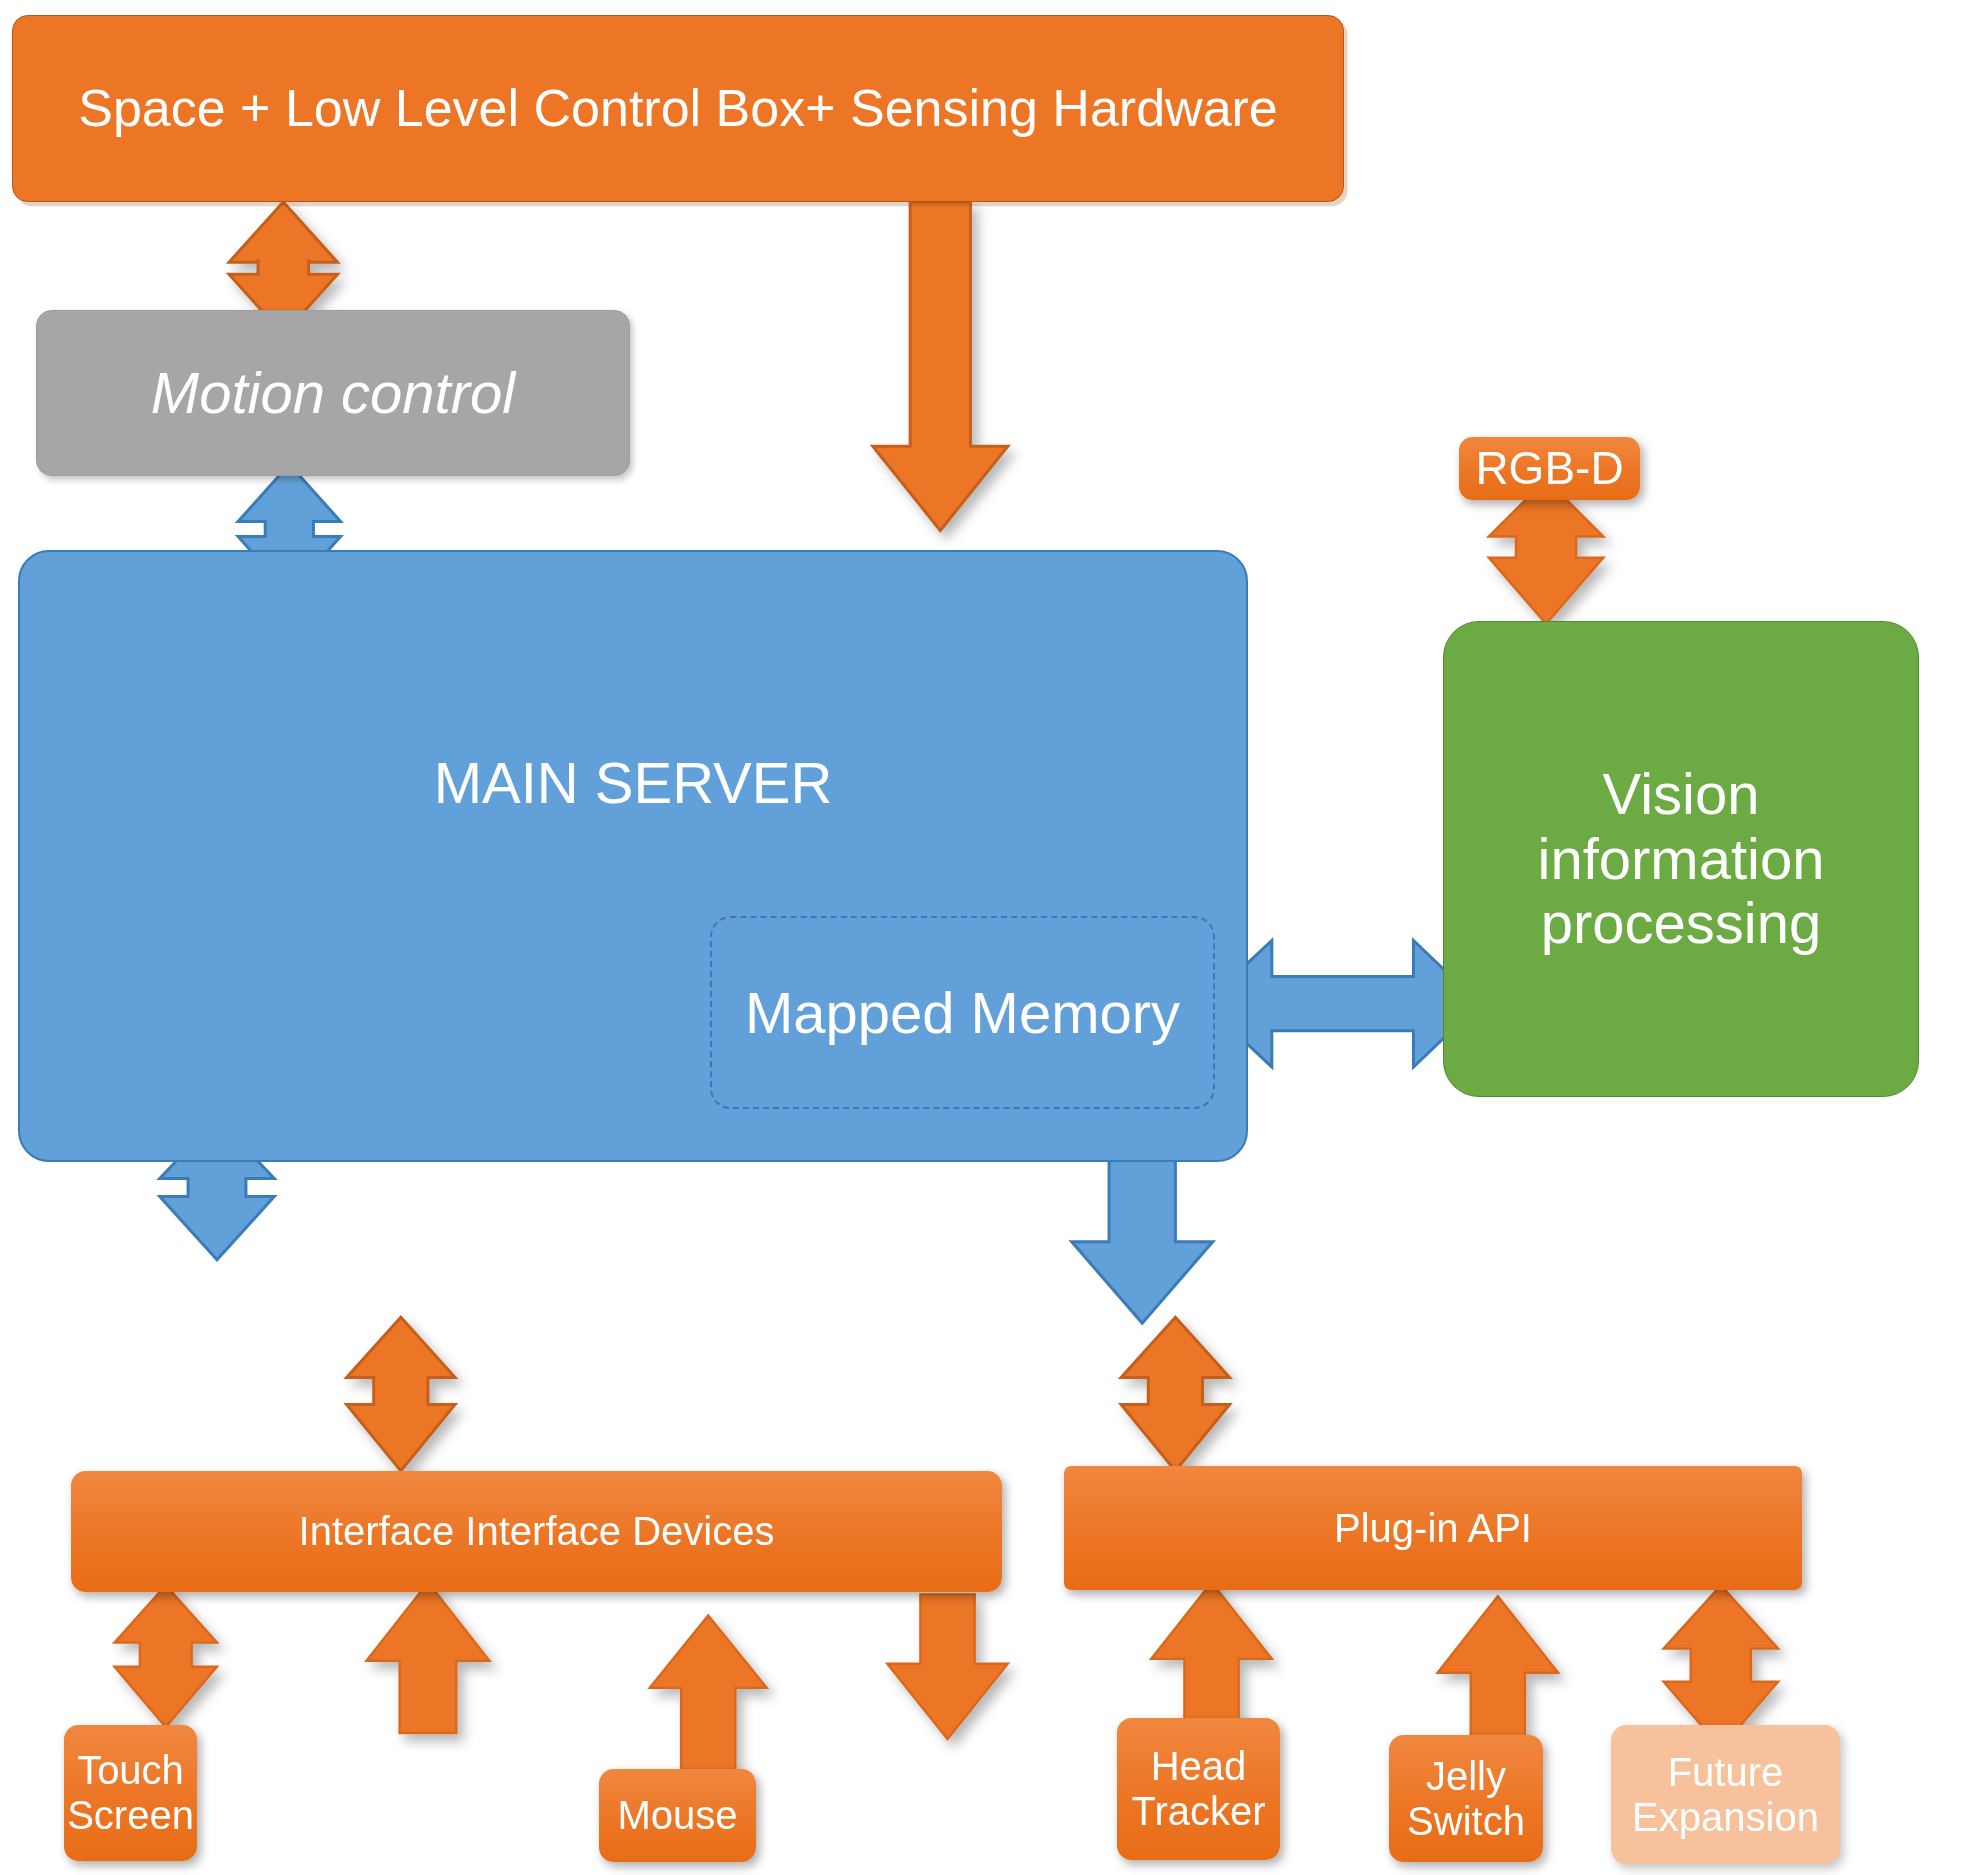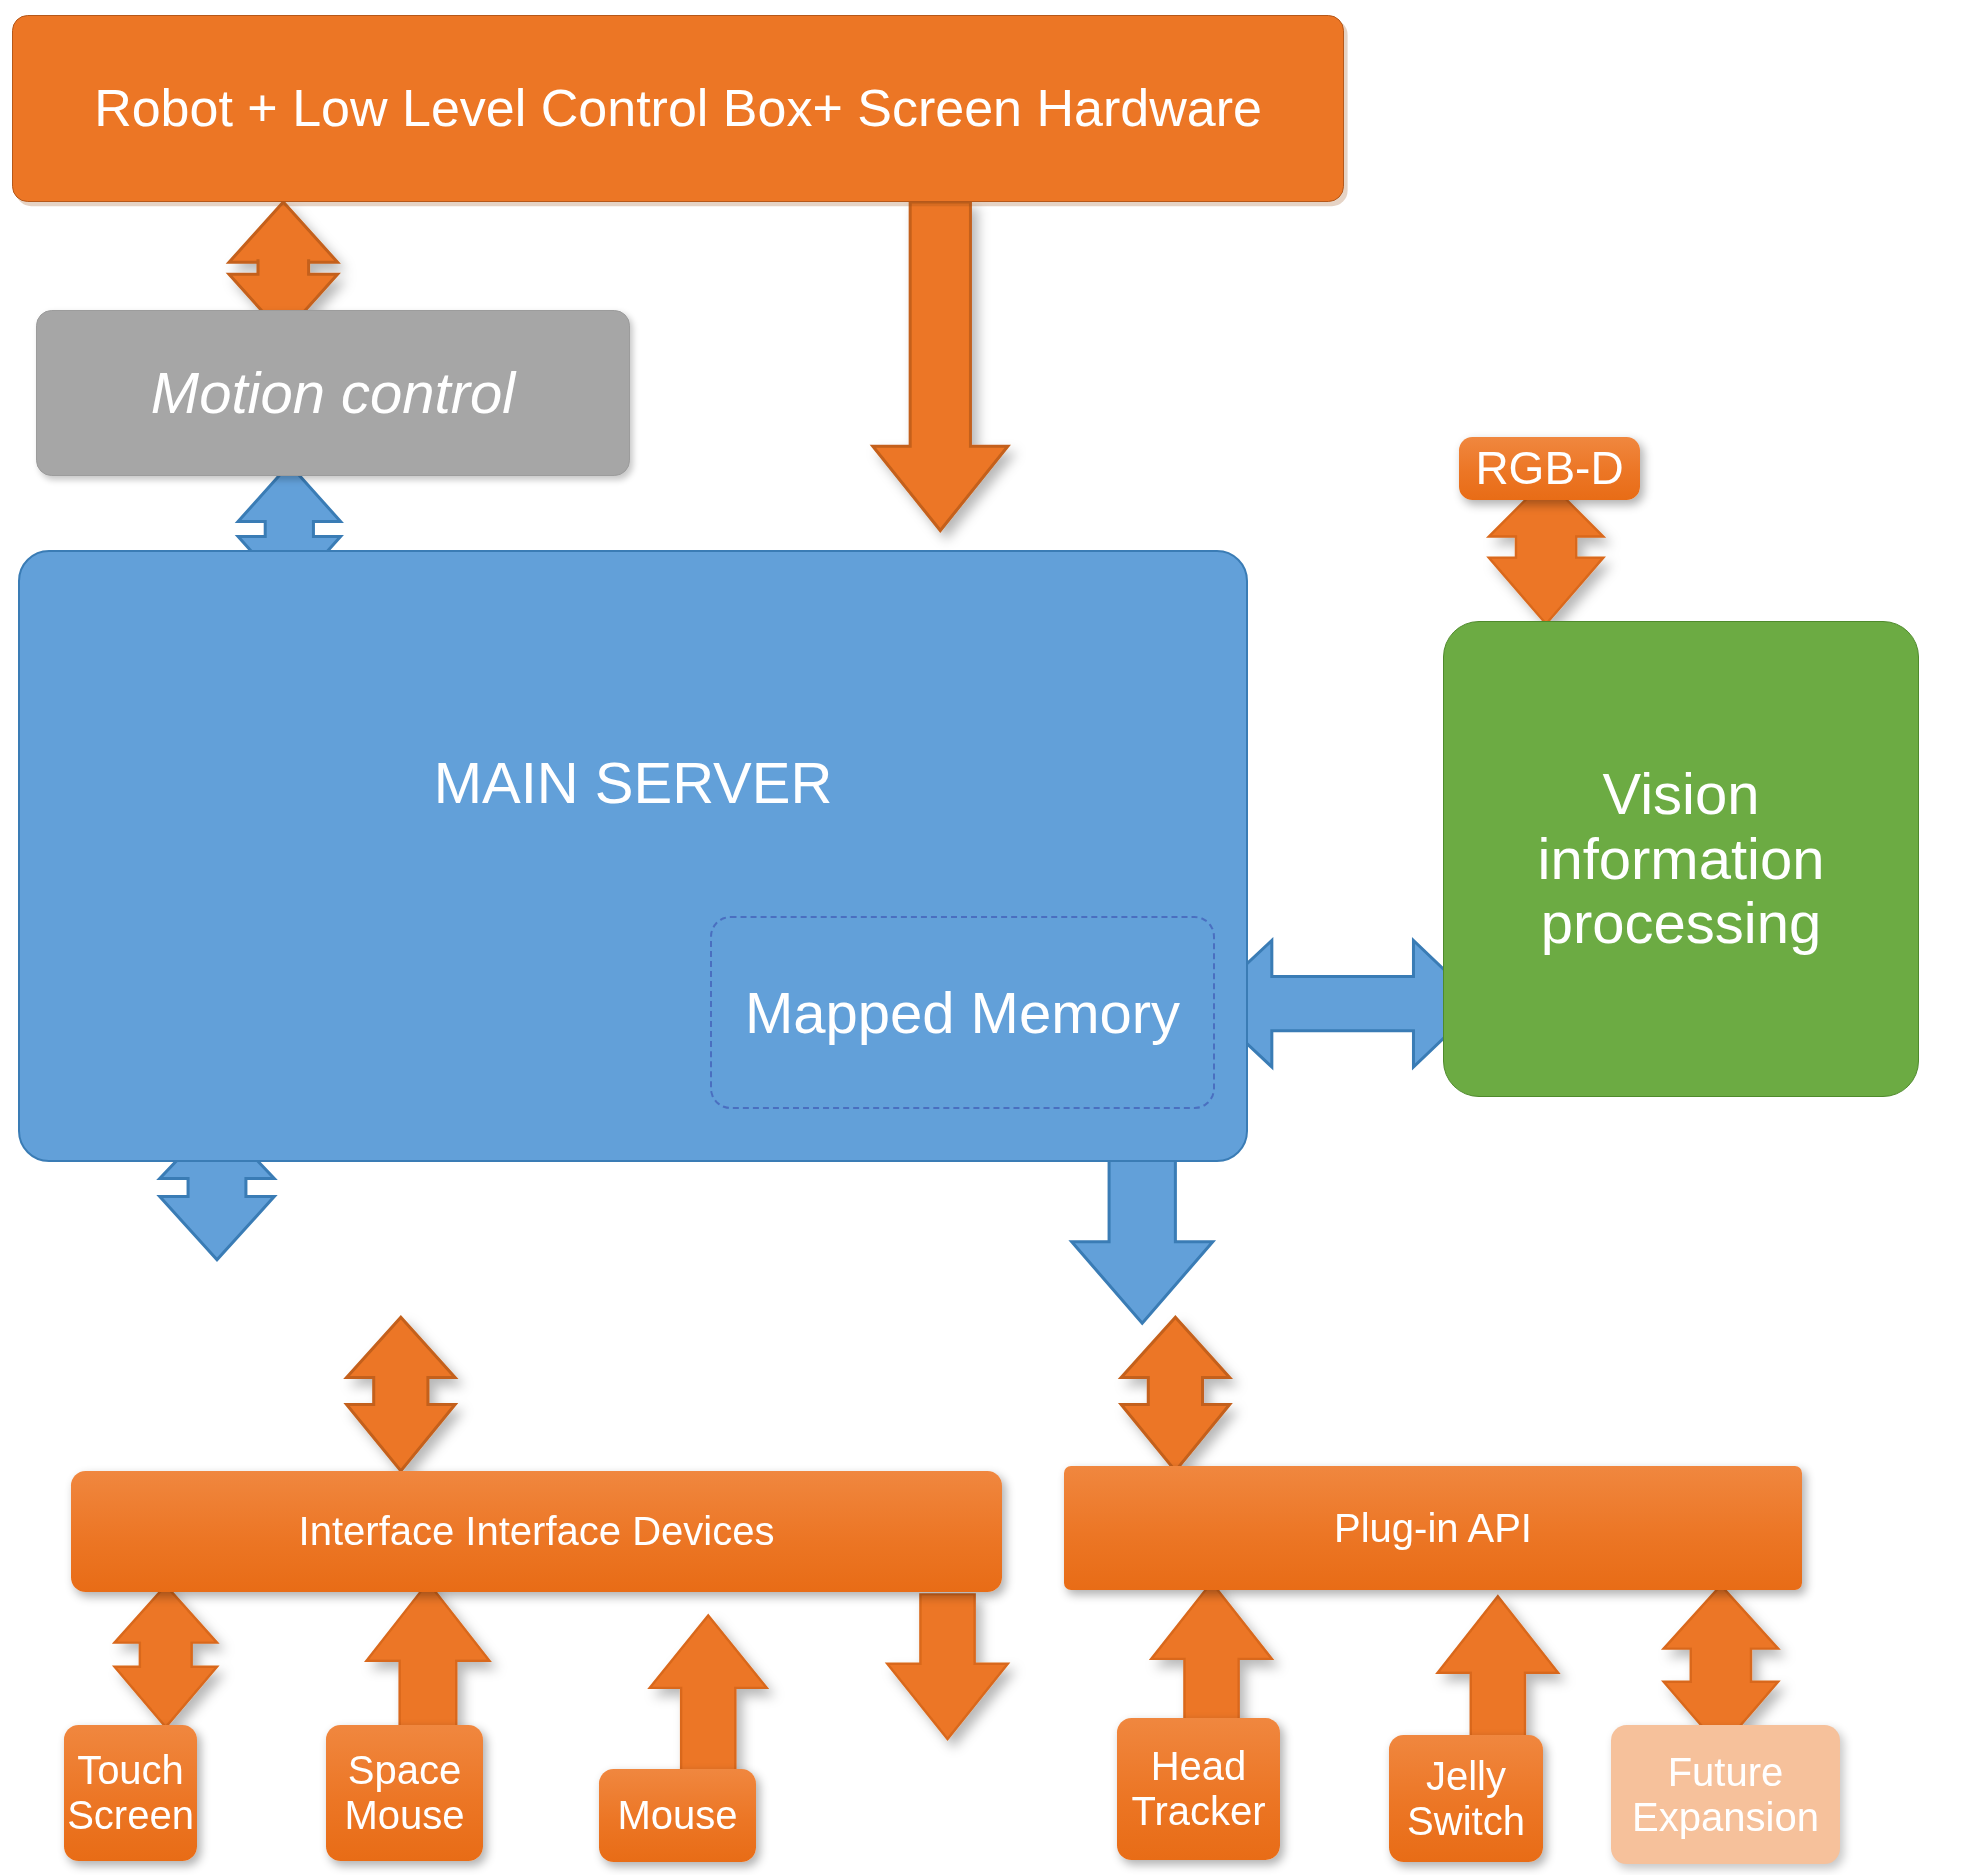--- a/index.html
+++ b/index.html
@@ -68,21 +68,21 @@
 
     <polygon filter="url(#sh)" points="1527,2645 1617,2645 1617,2760 1672,2760 1572,2885 1472,2760 1527,2760" fill="#ec7625" stroke="#d9681c" stroke-width="4"></polygon>
 
     <polygon filter="url(#sh)" points="2010,2625 2110,2752 2055,2752 2055,2880 1965,2880 1965,2752 1910,2752" fill="#ec7625" stroke="#d9681c" stroke-width="4"></polygon>
 
     <polygon filter="url(#sh)" points="2485,2648 2585,2775 2530,2775 2530,2895 2440,2895 2440,2775 2385,2775" fill="#ec7625" stroke="#d9681c" stroke-width="4"></polygon>
 
     <polygon filter="url(#sh)" points="2855,2630 2950,2735 2905,2735 2905,2790 2950,2790 2855,2900 2760,2790 2805,2790 2805,2735 2760,2735" fill="#ec7625" stroke="#d9681c" stroke-width="4"></polygon>
   </svg>
 
-  <div class="node orange-flat t-xl" style="left:12px;top:15px;width:1332px;height:187px;padding:0 36px;">Robot + Low Level Control Box+ Screen Hardware</div>
+  <div class="node orange-flat t-xl" style="left:12px;top:15px;width:1332px;height:187px;padding:0 36px;">Space + Low Level Control Box+ Sensing Hardware</div>
 
   <div class="node grey t-xxl" style="left:36px;top:310px;width:594px;height:166px;">Motion control</div>
 
   <div class="node blue" style="left:18px;top:550px;width:1230px;height:612px;border-radius:31px;
               align-items:flex-start;justify-content:center;padding-top:199px;">
     <span class="t-xxl">MAIN SERVER</span>
   </div>
 
   <div class="dashed-box t-xxl" style="left:710px;top:916px;width:505px;height:193px;">
     <span>Mapped Memory</span>
@@ -92,21 +92,20 @@
 
   <div class="node green-dark t-xxl" style="left:1443px;top:621px;width:476px;height:476px;border-radius:36px;padding:0 12px;">Vision information processing</div>
 
 
   <div class="node orange t-m" style="left:71px;top:1471px;width:931px;height:121px;border-radius:14.5px;">Interface Interface Devices</div>
 
   <div class="node orange t-m" style="left:1064px;top:1466px;width:738px;height:124px;border-radius:7px;">Plug-in API</div>
 
   <div class="node orange t-m" style="left:64px;top:1725px;width:133px;height:136px;border-radius:14.5px;padding:0 11px;">Touch Screen</div>
 
-  <div class="node orange t-m" style="left:326px;top:1725px;width:157px;height:136px;border-radius:14.5px;padding:0 11px;">Space Mouse</div>
 
   <div class="node orange t-m" style="left:599px;top:1769px;width:157px;height:93px;border-radius:14.5px;padding:0 7.2px;">Mouse</div>
 
 
   <div class="node orange t-m" style="left:1117px;top:1718px;width:163px;height:142px;border-radius:14.5px;padding:0 8.4px;">Head Tracker</div>
 
   <div class="node orange t-m" style="left:1389px;top:1735px;width:154px;height:127px;border-radius:14.5px;padding:0 7.2px;">Jelly Switch</div>
 
   <div class="node orange-pale t-m" style="left:1611px;top:1725px;width:229px;height:139px;border-radius:15.7px;padding:0 8.4px;">Future Expansion</div>
 

